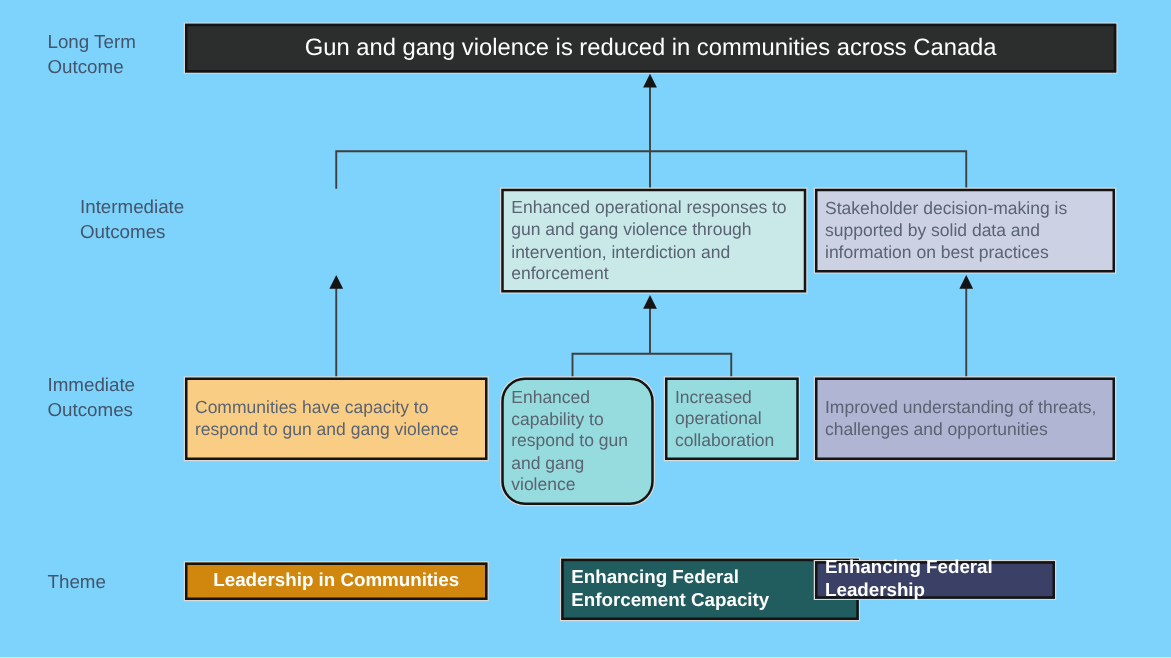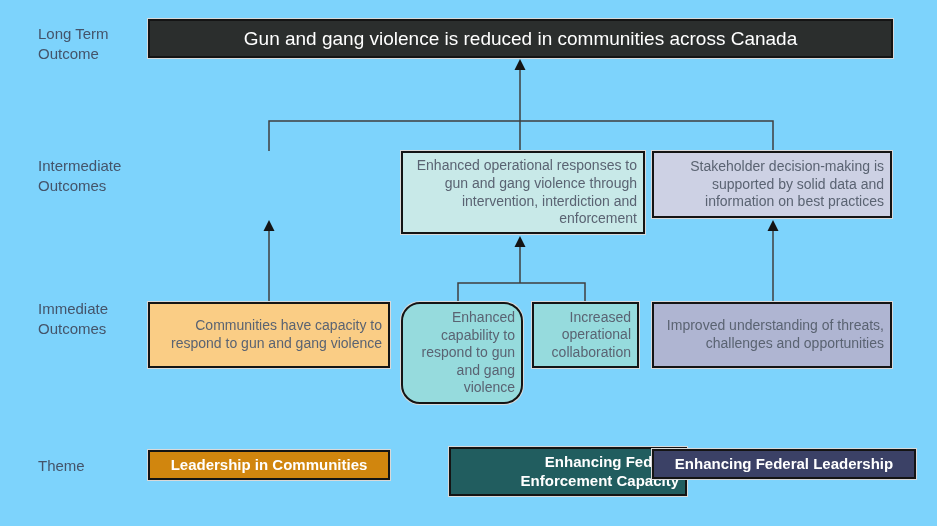--- a/index.html
+++ b/index.html
@@ -15,30 +15,30 @@
   .row-label {
     position: absolute;
     left: 38px;
     width: 108px;
     font-size: 15px;
     line-height: 1.3;
     color: #44546A;
     white-space: pre-line;
   }
   .lbl-longterm    { top: 24px; }
-  .lbl-intermediate{ top: 156px; }
+  .lbl-intermediate{ top: 156px; margin-left: 26px; }
   .lbl-immediate   { top: 299px; }
   .lbl-theme       { top: 456px; }
 
   .box {
     position: absolute;
     display: flex;
     align-items: center;
     justify-content: center;
-    text-align: right;
+    text-align: left;
     border: 2px solid #141414;
     box-shadow: 0 0 0 1px #d9d9d9;
     color: #5A6372;
     font-size: 14px;
     line-height: 1.26;
     padding: 2px 6px;
   }
   .box-longterm {
     left: 148px; top: 19px; width: 745px; height: 39px;
     color: #ffffff; font-size: 19px;
@@ -53,21 +53,21 @@
   .box-md { left: 652px; top: 302px; width: 240px; height: 66px; }
 
   .theme-box {
     font-weight: bold;
     color: #ffffff;
     font-size: 15px;
     line-height: 1.25;
   }
   .box-t1 { left: 148px; top: 450px; width: 242px; height: 30px; }
   .box-t2 { left: 401px; top: 447px; width: 238px; height: 49px; margin-left: 48px; }
-  .box-t3 { left: 652px; top: 449px; width: 264px; height: 30px; }
+  .box-t3 { left: 652px; top: 449px; width: 192px; height: 30px; }
 
   .connector-svg {
     position: absolute;
     left: 0; top: 0;
     width: 937px; height: 526px;
     pointer-events: none;
   }
 </style>
 </head>
 <body>

